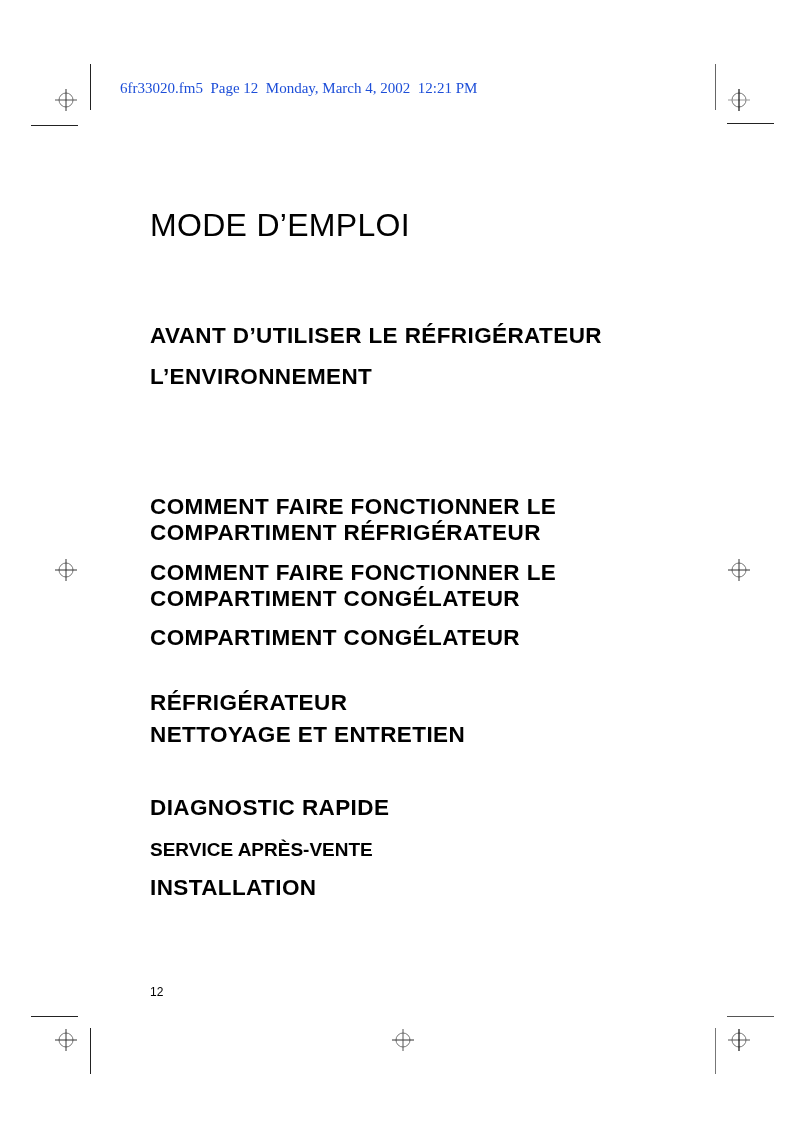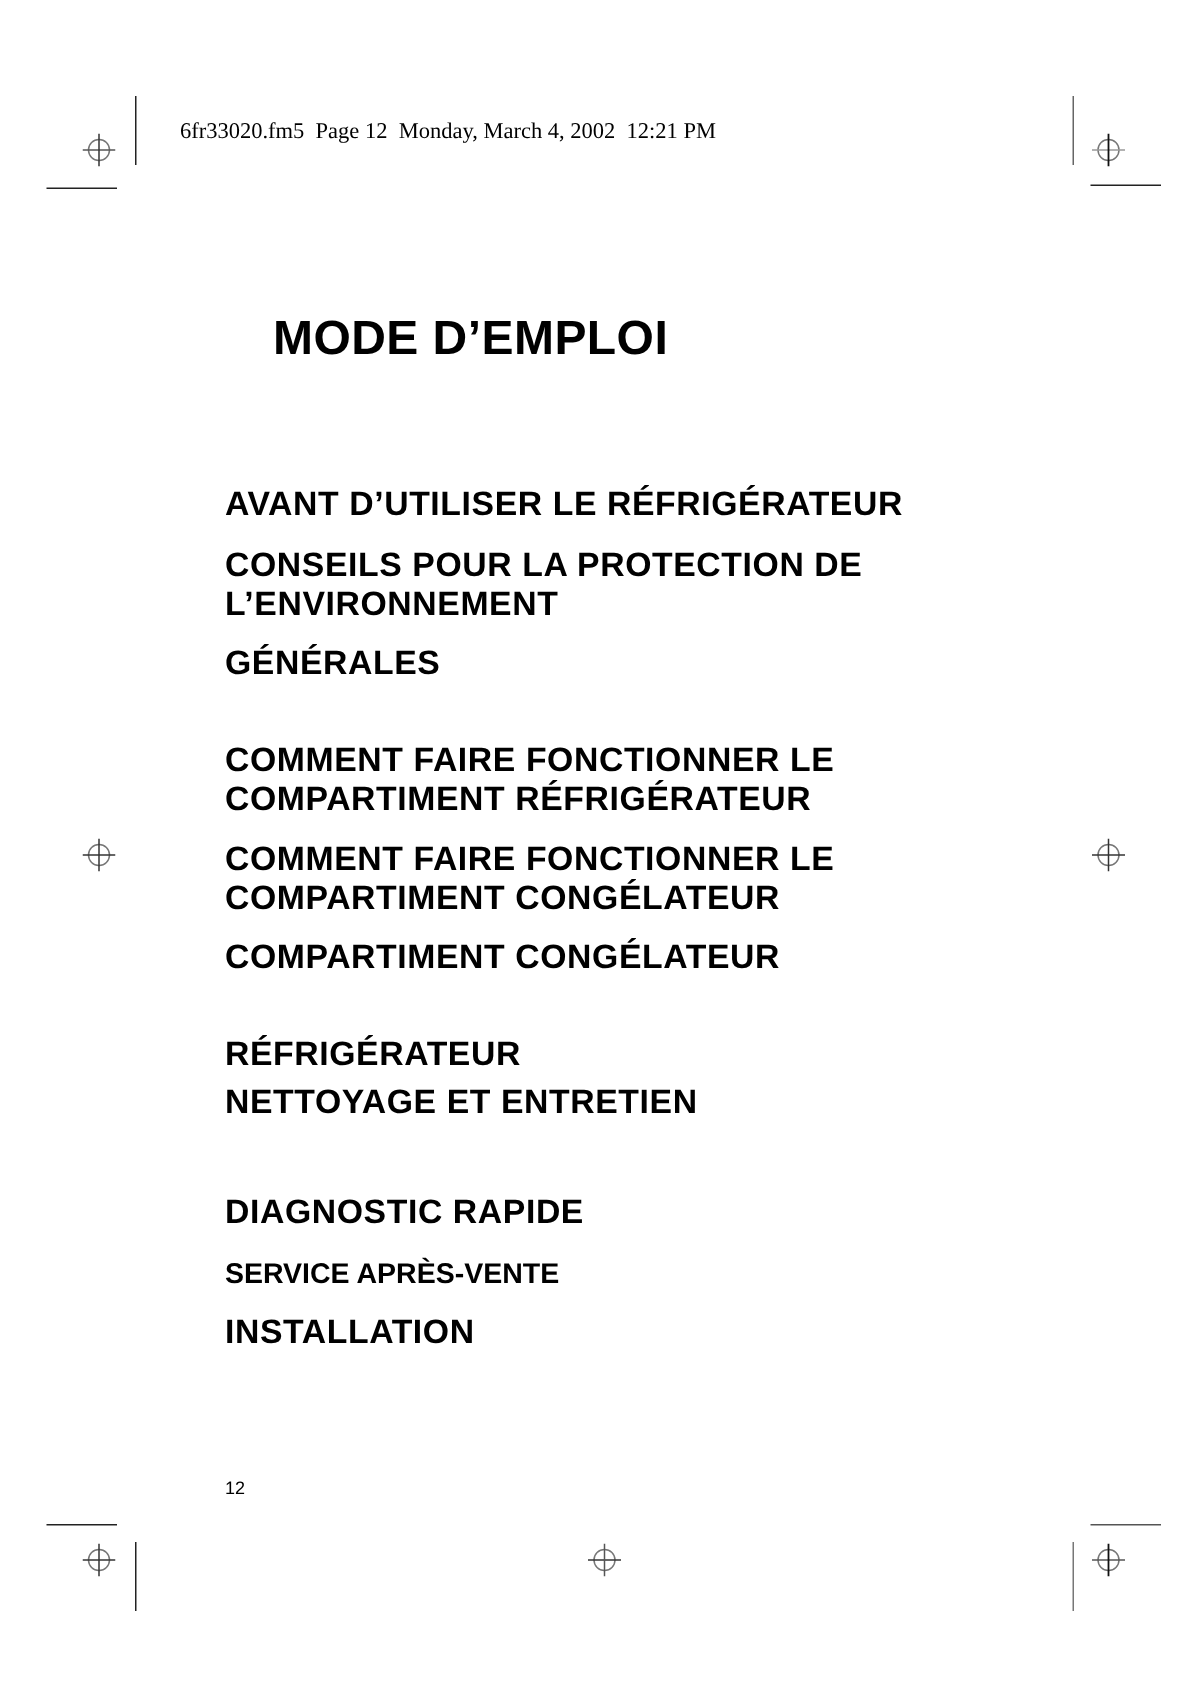--- a/index.html
+++ b/index.html
@@ -1,22 +1,22 @@
 <!DOCTYPE html>
 <html><head>
 <meta charset="utf-8">
 <style>
   html, body { margin:0; padding:0; background:#ffffff; }
   body { width:802px; height:1134px; position:relative; overflow:hidden; color:#000; }
   .abs { position:absolute; }
-  .header-line { left:120px; top:80px; font-family:"Liberation Serif", serif; font-size:15px; white-space:pre; color:#000000; }
+  .header-line { left:120px; top:80px; font-family:"Liberation Serif", serif; font-size:15px; white-space:pre; color:#1d4ed8; }
   .vline { width:1px; background:#222; }
   .hline { height:1px; background:#222; }
   .reg { width:22px; height:22px; }
-  .title { left:150px; top:207px; font-family:"Liberation Sans", sans-serif; font-weight:bold; font-size:32px; letter-spacing:0.3px; white-space:nowrap;margin-left:32px; }
+  .title { left:150px; top:207px; font-family:"Liberation Sans", sans-serif; font-weight:normal; font-size:32px; letter-spacing:0.3px; white-space:nowrap; }
   .toc { font-family:"Liberation Sans", sans-serif; font-weight:bold; font-size:22.5px; line-height:26px; left:150px; letter-spacing:0.4px; white-space:nowrap; }
   .pageno { left:150px; top:985px; font-family:"Liberation Sans", sans-serif; font-size:12px; }
 </style>
 </head>
 <body>
 
 <div class="abs vline" style="left:90px; top:64px; height:46px;"></div>
 <div class="abs hline" style="left:31px; top:125px; width:47px;"></div>
 <div class="abs vline" style="left:715px; top:64px; height:46px; background:#666;"></div>
 <div class="abs hline" style="left:727px; top:123px; width:47px;"></div>
@@ -62,25 +62,23 @@
   </svg>
 
 <div class="abs header-line">6fr33020.fm5  Page 12  Monday, March 4, 2002  12:21 PM</div>
 
 <div class="abs title">MODE D’EMPLOI</div>
 
 <div class="abs toc" style="top:323px;">
   <div>AVANT D’UTILISER LE RÉFRIGÉRATEUR</div>
 </div>
 <div class="abs toc" style="top:364px;">
-  <div>CONSEILS POUR LA PROTECTION DE</div>
   <div>L’ENVIRONNEMENT</div>
 </div>
 <div class="abs toc" style="top:429px;">
-  <div>GÉNÉRALES</div>
 </div>
 <div class="abs toc" style="top:494px;">
   <div>COMMENT FAIRE FONCTIONNER LE</div>
   <div>COMPARTIMENT RÉFRIGÉRATEUR</div>
 </div>
 <div class="abs toc" style="top:560px;">
   <div>COMMENT FAIRE FONCTIONNER LE</div>
   <div>COMPARTIMENT CONGÉLATEUR</div>
 </div>
 <div class="abs toc" style="top:625px;">

